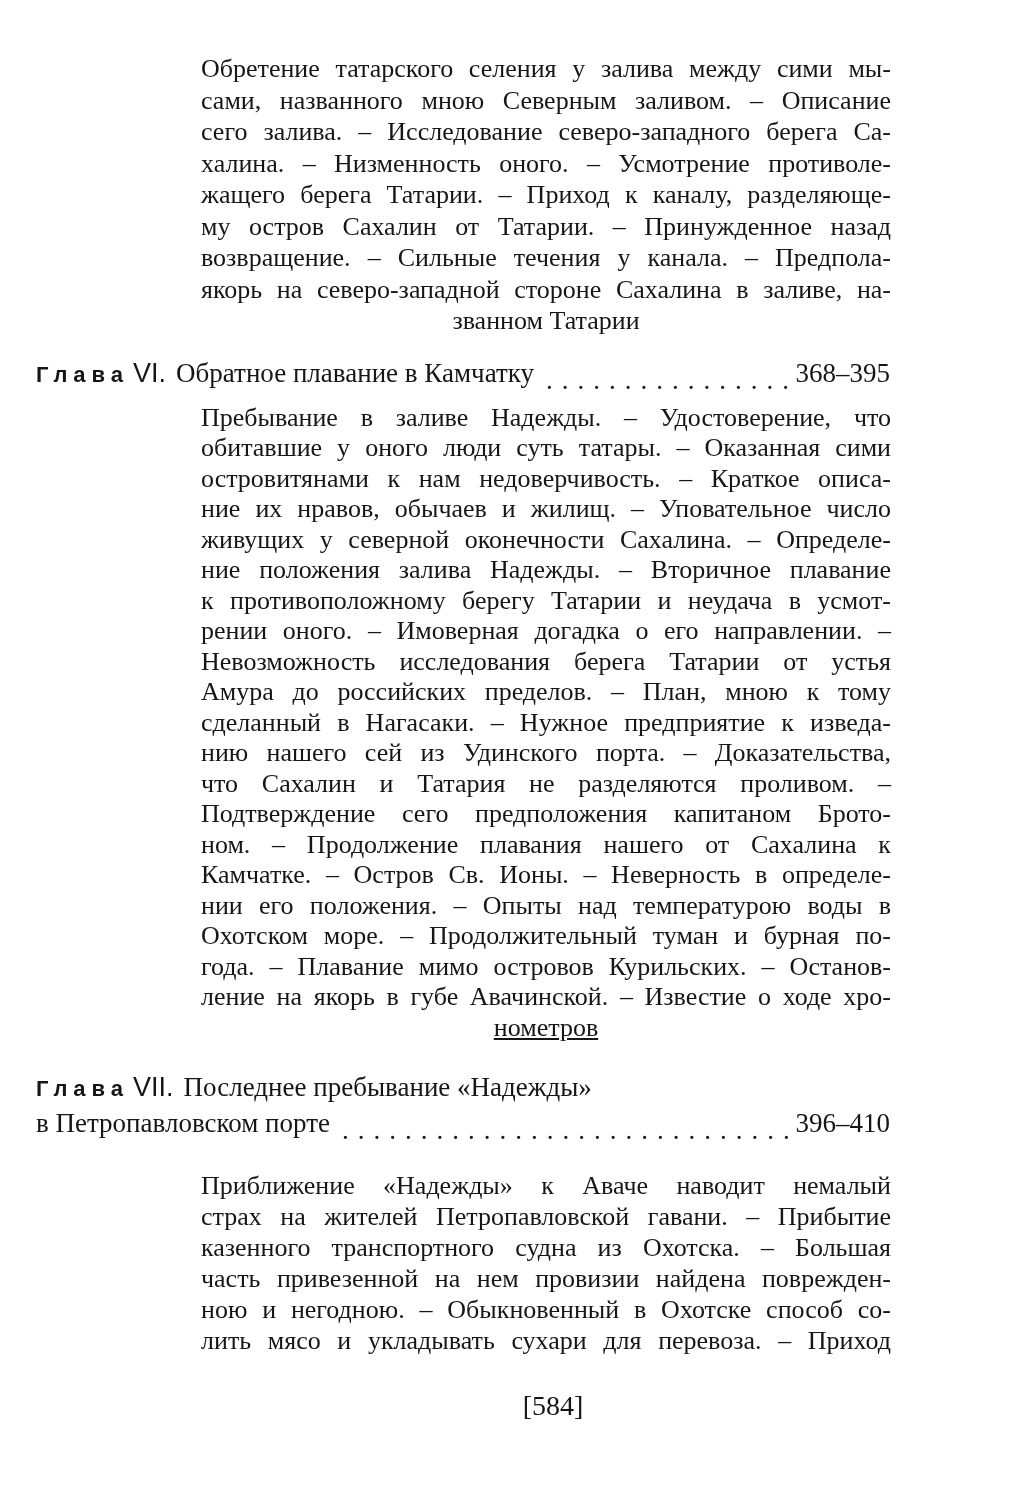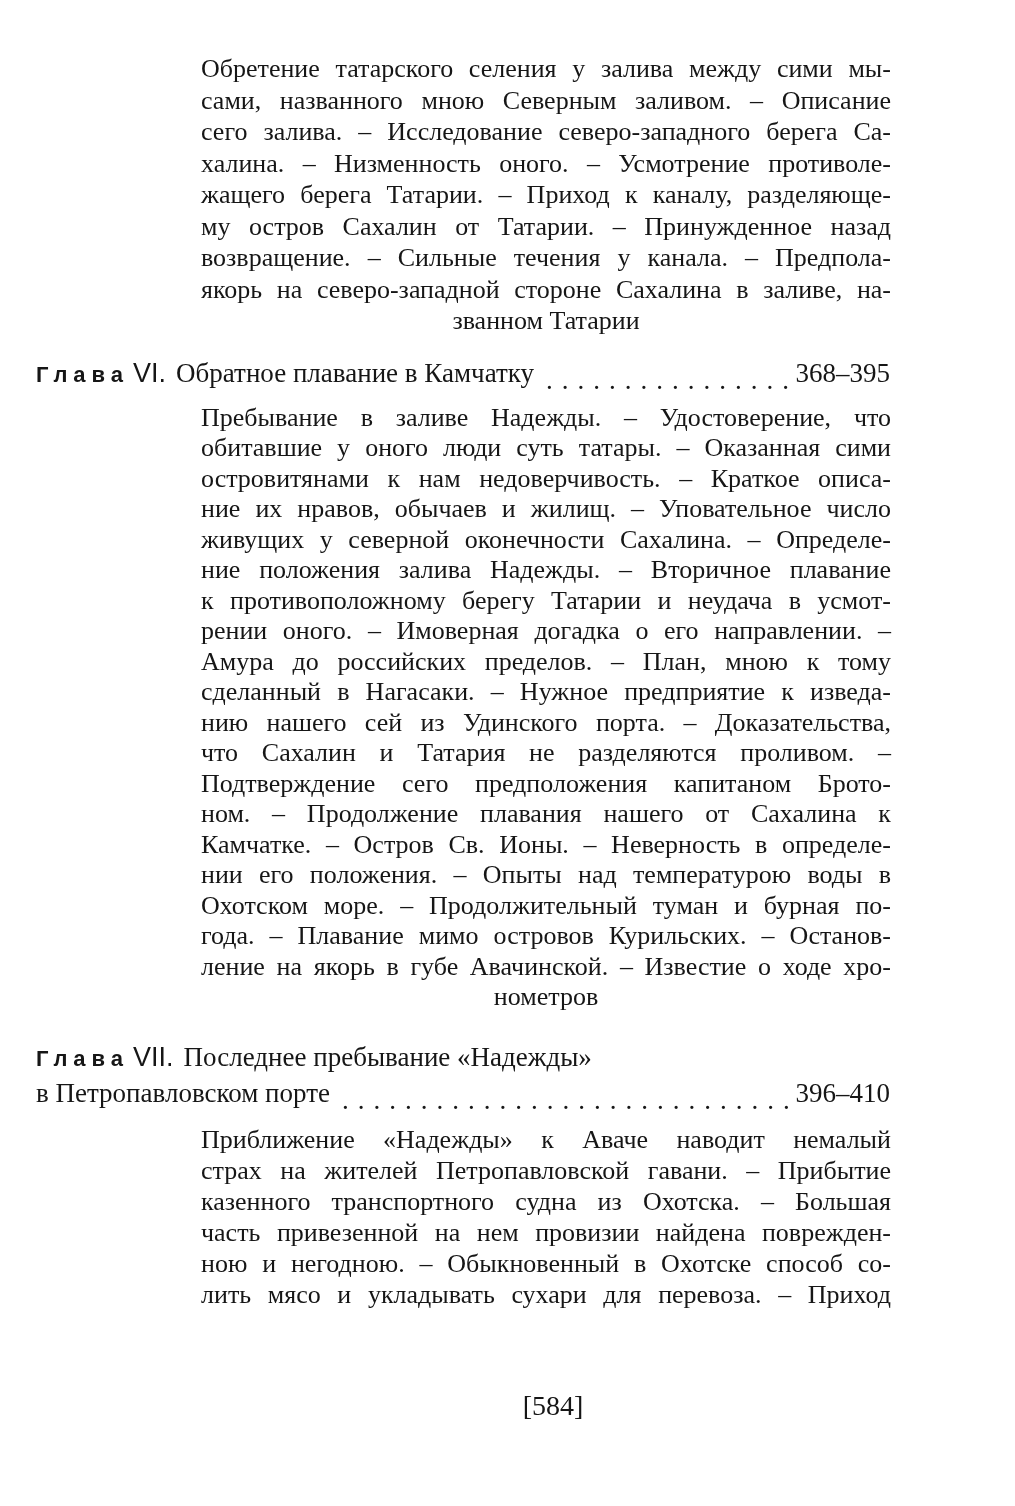--- a/index.html
+++ b/index.html
@@ -20,21 +20,21 @@
     overflow: visible;
   }
   .para-top .line   { line-height: 31.5px; }
   .para-ch6 .line   { line-height: 30.5px; }
   .para-ch7 .line   { line-height: 31px; }
   .line.centered {
     text-align: center;
     text-align-last: center;
   }
   .para-top .line.centered { line-height: 31.5px; }
-  .para-ch6 .line.centered { line-height: 30.5px; }
+  .para-ch6 .line.centered { line-height: 30.5px; text-decoration: underline; }
 
   
   .chapter { width: 854px; }
   .ch-row {
     display: flex;
     align-items: baseline;
     line-height: 35px;
     font-size: 27px;
   }
   .ch-label {
@@ -59,21 +59,21 @@
     margin: 0 4px 0 12px;
     position: relative;
     top: 7px;
     min-width: 0;
   }
   .ch-pages { white-space: nowrap; }
 
   .mt-ch6      { margin-top: 19px; }
   .mt-annot6   { margin-top: 11px; }
   .mt-ch7      { margin-top: 27px; }
-  .mt-annot7   { margin-top: 13px; }
+  .mt-annot7   { margin-top: 29px; }
 
   
   .folio {
     position: absolute;
     top: 1390px;
     left: 126px;
     width: 854px;
     text-align: center;
     font-size: 28px;
   }
@@ -110,20 +110,21 @@
   <div class="para para-ch6 mt-annot6">
     <div>
         <div class="line">Пребывание в заливе Надежды. – Удостоверение, что</div>
         <div class="line">обитавшие у оного люди суть татары. – Оказанная сими</div>
         <div class="line">островитянами к нам недоверчивость. – Краткое описа-</div>
         <div class="line">ние их нравов, обычаев и жилищ. – Уповательное число</div>
         <div class="line">живущих у северной оконечности Сахалина. – Определе-</div>
         <div class="line">ние положения залива Надежды. – Вторичное плавание</div>
         <div class="line">к противоположному берегу Татарии и неудача в усмот-</div>
         <div class="line">рении оного. – Имоверная догадка о его направлении. –</div>
+        <div class="line">Невозможность исследования берега Татарии от устья</div>
         <div class="line">Амура до российских пределов. – План, мною к тому</div>
         <div class="line">сделанный в Нагасаки. – Нужное предприятие к изведа-</div>
         <div class="line">нию нашего сей из Удинского порта. – Доказательства,</div>
         <div class="line">что Сахалин и Татария не разделяются проливом. –</div>
         <div class="line">Подтверждение сего предположения капитаном Брото-</div>
         <div class="line">ном. – Продолжение плавания нашего от Сахалина к</div>
         <div class="line">Камчатке. – Остров Св. Ионы. – Неверность в определе-</div>
         <div class="line">нии его положения. – Опыты над температурою воды в</div>
         <div class="line">Охотском море. – Продолжительный туман и бурная по-</div>
         <div class="line">года. – Плавание мимо островов Курильских. – Останов-</div>

